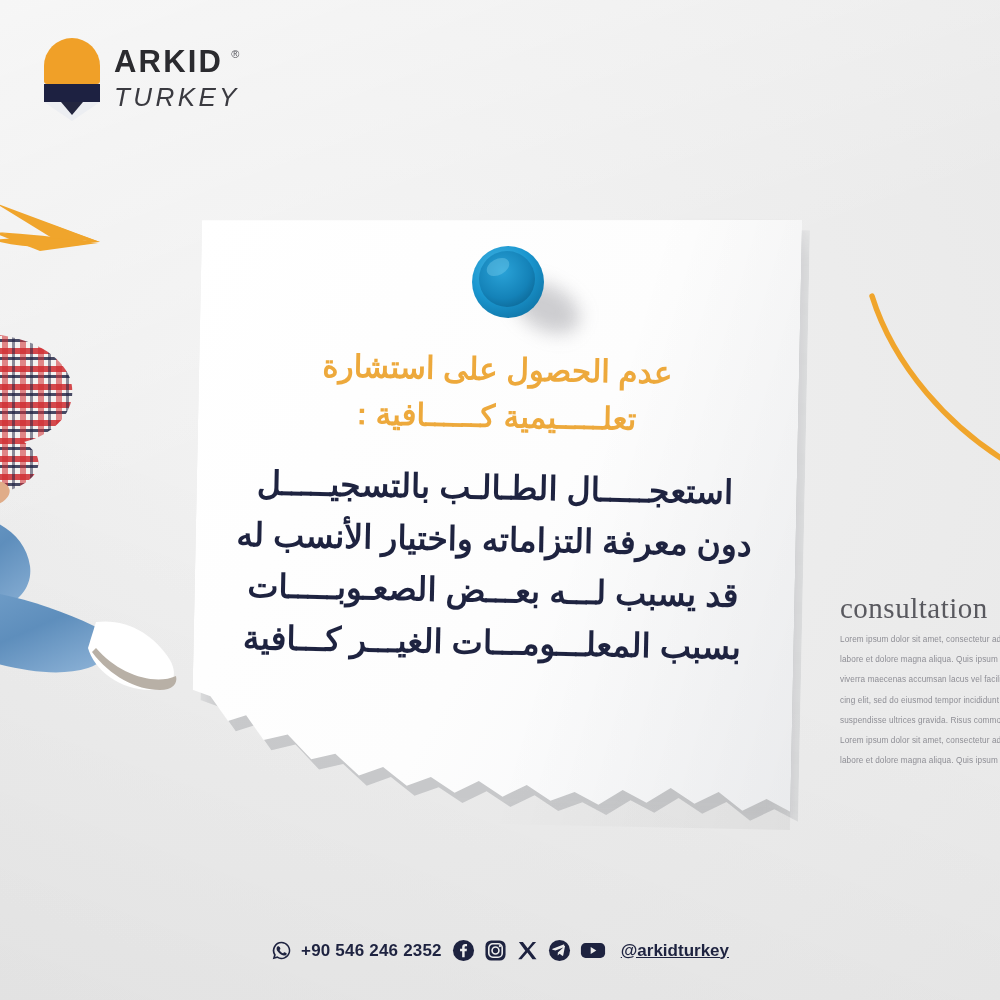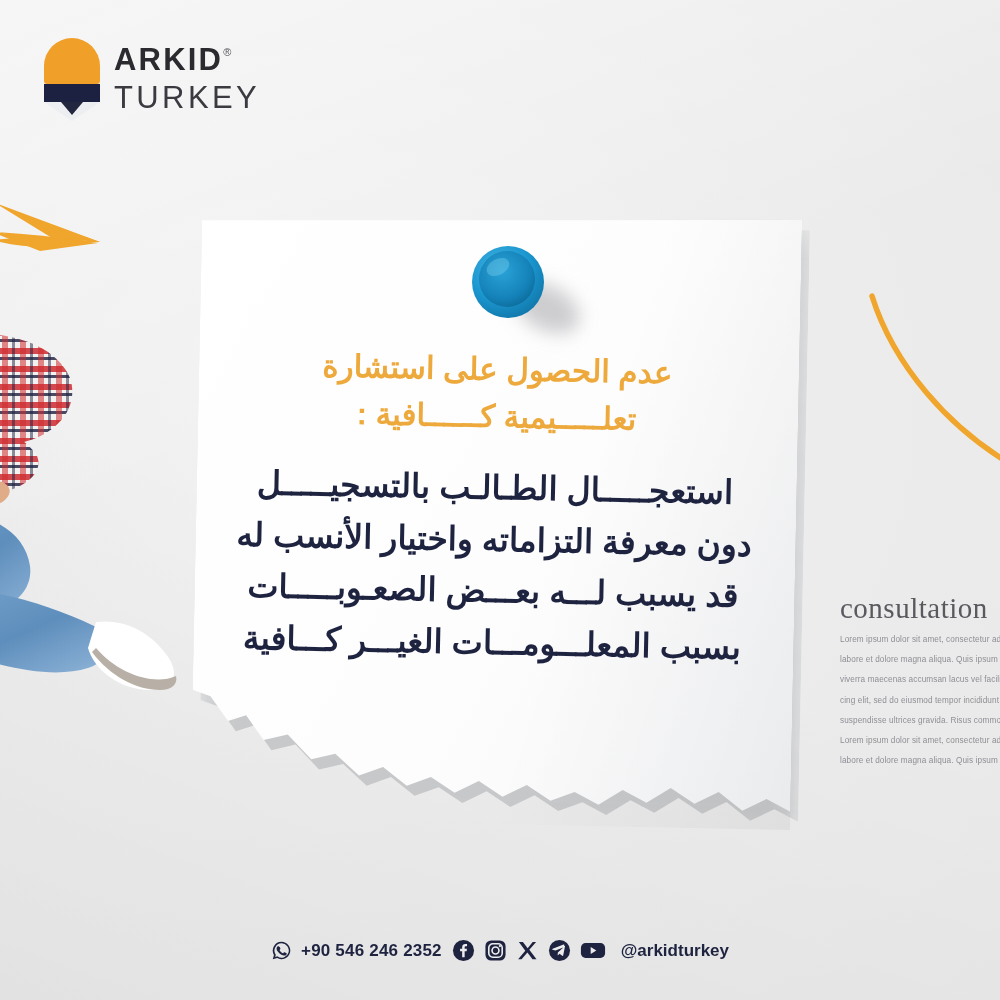--- a/index.html
+++ b/index.html
@@ -67,39 +67,40 @@
     left: 17px; top: 64px;
     width: 0; height: 0;
     border-left: 11px solid transparent;
     border-right: 11px solid transparent;
     border-top: 13px solid #23263f;
   }
   .logo-words { line-height: 1; }
   .logo-top-row {
     display: flex;
     align-items: flex-start;
-    gap: 0;
+    gap: 8px;
   }
   .logo-arkid {
     font-size: 31px;
     font-weight: 700;
     letter-spacing: 2.2px;
     color: #2b2b2f;
   }
   .logo-reg {
     font-size: 11px;
     color: #55555c;
     margin-top: 3px;
   }
   .logo-turkey {
-    font-size: 31px;
+    font-size: 26px;
     font-weight: 400;
     letter-spacing: 3.4px;
     color: #3a3a40;
     margin-top: 7px;
+    font-style: italic;
   }
 
   
   .swoosh-left {
     position: absolute;
     left: -8px;
     top: 196px;
     width: 110px;
     height: 70px;
   }
@@ -256,20 +257,21 @@
     gap: 9px;
     font-size: 17px;
     font-weight: 700;
     letter-spacing: 0.2px;
     color: #1e2340;
   }
   .f-socials {
     display: flex;
     align-items: center;
     gap: 9px;
+    text-decoration: underline;
   }
   .f-handle {
     font-size: 17px;
     font-weight: 700;
     color: #1e2340;
     margin-left: 6px;
   }
   svg { display: block; }
 </style>
 </head>

